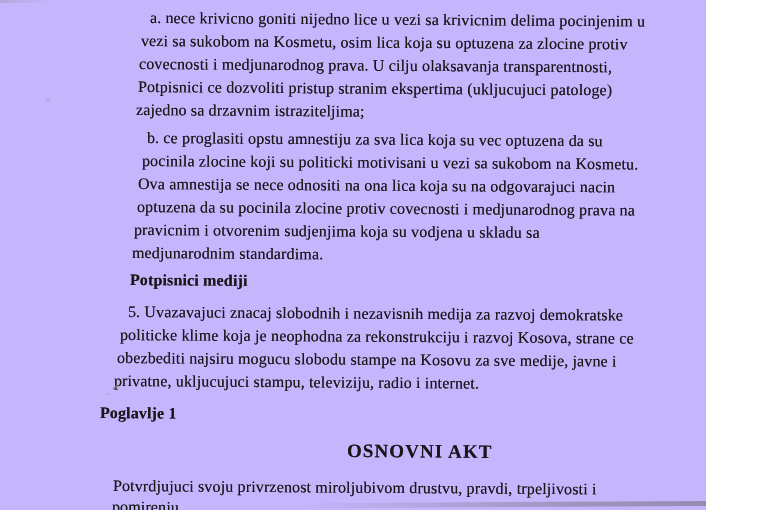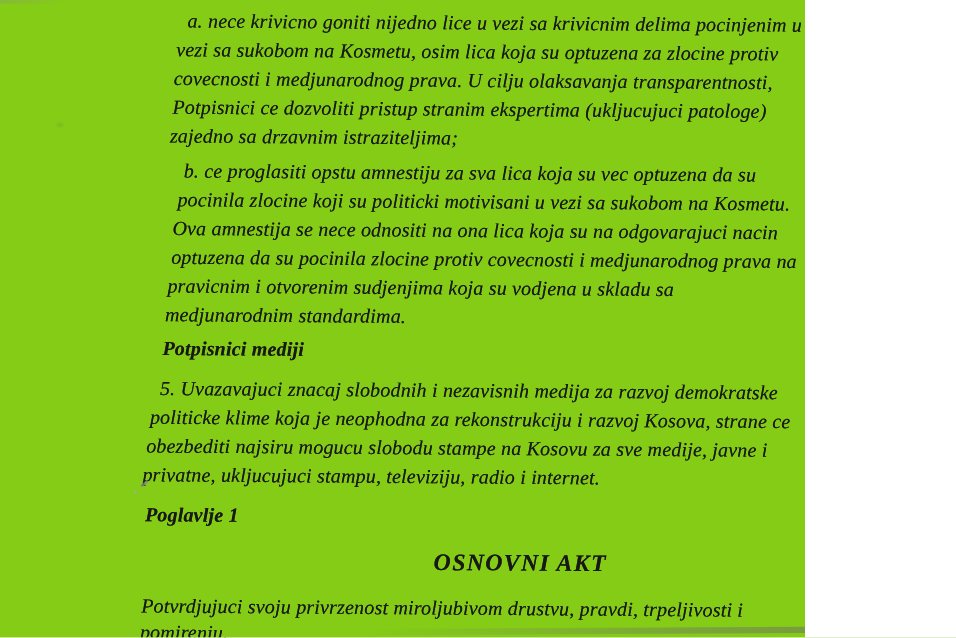--- a/index.html
+++ b/index.html
@@ -2,26 +2,25 @@
 <html><head>
 <meta charset="utf-8">
 <style>
   html, body {
     margin: 0;
     padding: 0;
     background: #ffffff;
   }
   .page {
     position: relative;
-    width: 644px;
+    width: 706px;
     height: 510px;
-    background: #84cc16;
+    background: #c4b5fd;
     overflow: hidden;
     font-family: "Liberation Serif", "DejaVu Serif", serif;
-    font-style: italic;
   }
   .doc {
     position: absolute;
     inset: 0;
     color: #1e1e1e;
     filter: blur(0.3px) contrast(1.06);
   }
   .ln {
     position: absolute;
     white-space: nowrap;
@@ -97,21 +96,21 @@
     <div class="ln" style="left:134px; top:220px;">pravicnim i otvorenim sudjenjima koja su vodjena u skladu sa</div>
     <div class="ln" style="left:132px; top:243px;">medjunarodnim standardima.</div>
 
     <div class="ln bold" style="left:130px; top:270px;">Potpisnici mediji</div>
 
     <div class="ln" style="left:128px; top:302px;">5. Uvazavajuci znacaj slobodnih i nezavisnih medija za razvoj demokratske</div>
     <div class="ln" style="left:120px; top:325px;">politicke klime koja je neophodna za rekonstrukciju i razvoj Kosova, strane ce</div>
     <div class="ln" style="left:117px; top:348px;">obezbediti najsiru mogucu slobodu stampe na Kosovu za sve medije, javne i</div>
     <div class="ln" style="left:114px; top:371px;">privatne, ukljucujuci stampu, televiziju, radio i internet.</div>
 
-    <div class="ln bold" style="left:116px; top:403px;">Poglavlje 1</div>
+    <div class="ln bold" style="left:100px; top:403px;">Poglavlje 1</div>
 
     <div class="ln title" style="left:347px; top:441px;">OSNOVNI AKT</div>
 
     <div class="ln" style="left:113px; top:476px;">Potvrdjujuci svoju privrzenost miroljubivom drustvu, pravdi, trpeljivosti i</div>
     <div class="ln" style="left:112px; top:497px;">pomirenju.</div>
   </div>
 
   <div class="smudge-top"></div>
   <div class="speck-faint"></div>
   <div class="pen-mark"></div>

